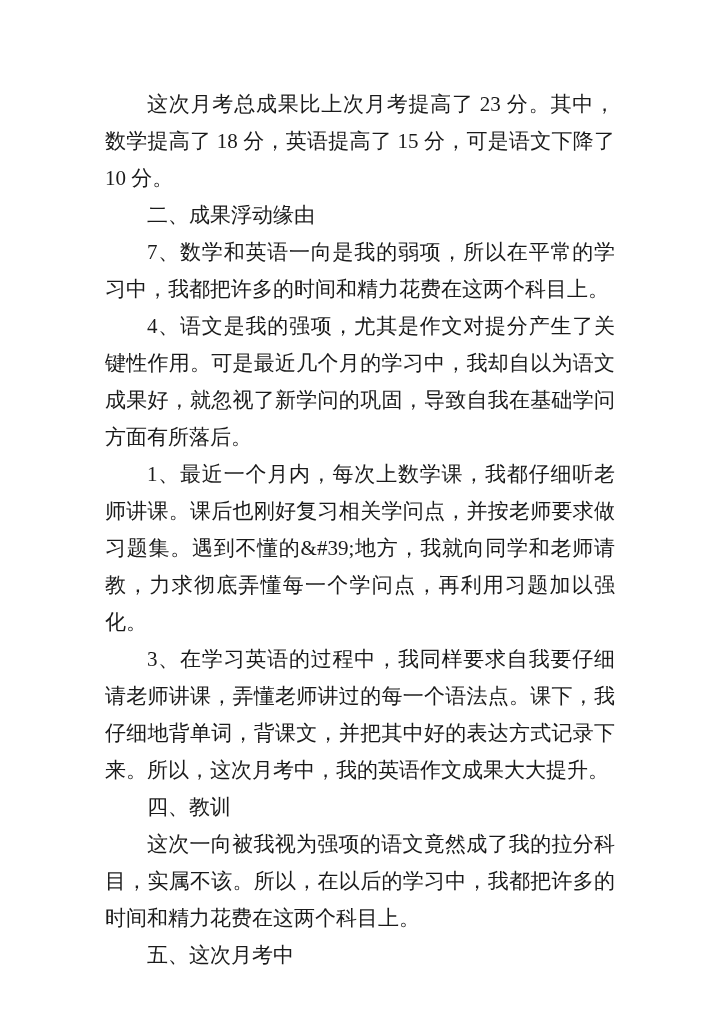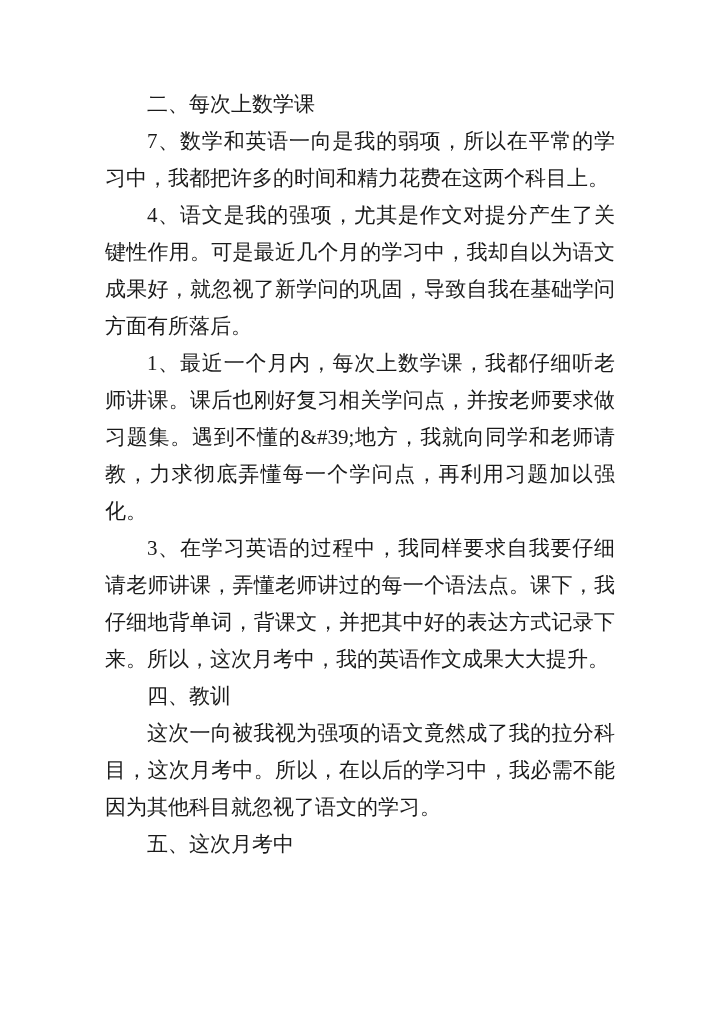--- a/index.html
+++ b/index.html
@@ -30,22 +30,23 @@
     text-indent: 2em;
     text-align: justify;
     word-break: break-all;
   }
 </style>
 </head>
 <body>
 
 <div class="page">
   <div class="content">
-    <p>二、每次上数学课</p>
+    <p>这次月考总成果比上次月考提高了 23 分。其中，数学提高了 18 分，英语提高了 15 分，可是语文下降了 10 分。</p>
+    <p>二、成果浮动缘由</p>
     <p>7、数学和英语一向是我的弱项，所以在平常的学习中，我都把许多的时间和精力花费在这两个科目上。</p>
     <p>4、语文是我的强项，尤其是作文对提分产生了关键性作用。可是最近几个月的学习中，我却自以为语文成果好，就忽视了新学问的巩固，导致自我在基础学问方面有所落后。</p>
     <p>1、最近一个月内，每次上数学课，我都仔细听老师讲课。课后也刚好复习相关学问点，并按老师要求做习题集。遇到不懂的&amp;#39;地方，我就向同学和老师请教，力求彻底弄懂每一个学问点，再利用习题加以强化。</p>
     <p>3、在学习英语的过程中，我同样要求自我要仔细请老师讲课，弄懂老师讲过的每一个语法点。课下，我仔细地背单词，背课文，并把其中好的表达方式记录下来。所以，这次月考中，我的英语作文成果大大提升。</p>
     <p>四、教训</p>
-    <p>这次一向被我视为强项的语文竟然成了我的拉分科目，这次月考中。所以，在以后的学习中，我必需不能因为其他科目就忽视了语文的学习。</p>
+    <p>这次一向被我视为强项的语文竟然成了我的拉分科目，实属不该。所以，在以后的学习中，我都把许多的时间和精力花费在这两个科目上。</p>
     <p>五、这次月考中</p>
   </div>
 </div>
 
 </body></html>

